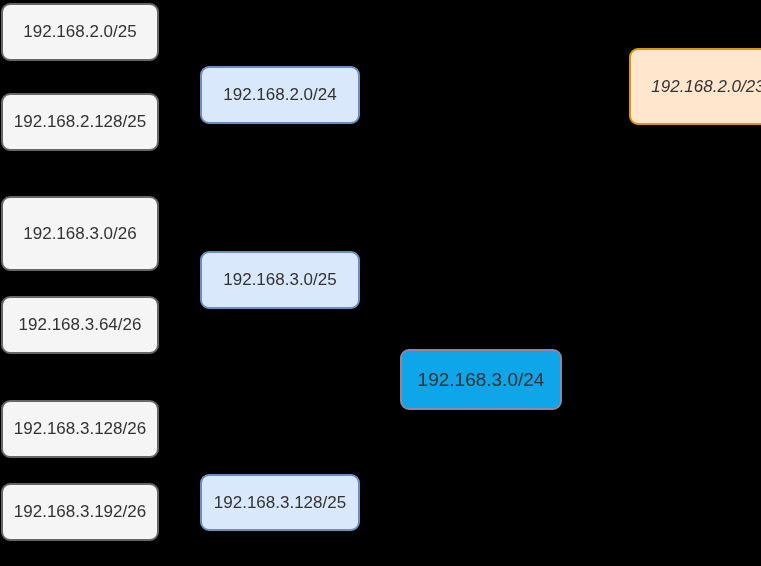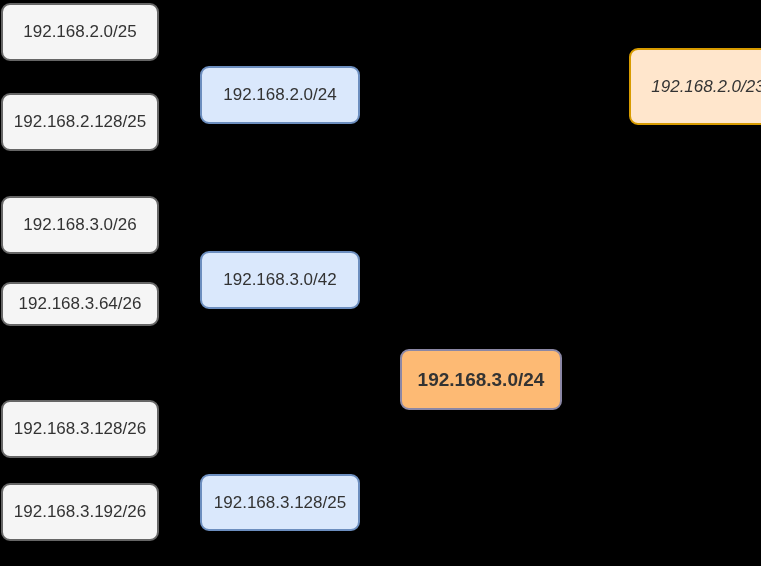--- a/index.html
+++ b/index.html
@@ -24,27 +24,27 @@
     align-items: center;
     justify-content: center;
     font-size: 17px;
     color: #333333;
     white-space: nowrap;
     text-align: center;
   }
   
   .subnet   { background: #f5f5f5; border-color: #666666; }
   .summary  { background: #dae8fc; border-color: #6c8ebf; }
-  .aggregate{ background: #fdba74; border-color: #8b87a5; font-size: 19px; font-weight: bold; }
+  .aggregate{ background: #0ea5e9; border-color: #8b87a5; font-size: 19px; }
   .supernet { background: #ffe6cc; border-color: #d79b00; }
   
   .n0  { left: 1px;   top: 3px;   width: 158px; height: 58px; }
   .n1  { left: 1px;   top: 93px; width: 158px; height: 58px; }
-  .n2  { left: 1px;   top: 196px; width: 158px; height: 58px; }
-  .n3  { left: 1px;   top: 282px; width: 158px; height: 44px; }
+  .n2  { left: 1px;   top: 196px; width: 158px; height: 75px; }
+  .n3  { left: 1px;   top: 296px; width: 158px; height: 58px; }
   .n4  { left: 1px;   top: 400px; width: 158px; height: 58px; }
   .n5  { left: 1px;   top: 483px; width: 158px; height: 58px; }
   .n6  { left: 200px; top: 50px;  width: 160px; height: 58px; margin-top: 16px; }
   .n7  { left: 200px; top: 251px; width: 160px; height: 58px; }
   .n8  { left: 200px; top: 474px; width: 160px; height: 57px; }
   .n9  { left: 400px; top: 349px; width: 162px; height: 61px; }
   .n10 { left: 629px; top: 48px;  width: 158px; height: 77px; font-style: italic; }
 </style>
 </head>
 <body>
@@ -58,21 +58,21 @@
   <div class="node subnet n2">192.168.3.0/26</div>
 
   <div class="node subnet n3">192.168.3.64/26</div>
 
   <div class="node subnet n4">192.168.3.128/26</div>
 
   <div class="node subnet n5">192.168.3.192/26</div>
 
   <div class="node summary n6">192.168.2.0/24</div>
 
-  <div class="node summary n7">192.168.3.0/42</div>
+  <div class="node summary n7">192.168.3.0/25</div>
 
   <div class="node summary n8">192.168.3.128/25</div>
 
   <div class="node aggregate n9">192.168.3.0/24</div>
 
   <div class="node supernet n10">192.168.2.0/23</div>
 
 </div>
 
 </body></html>

